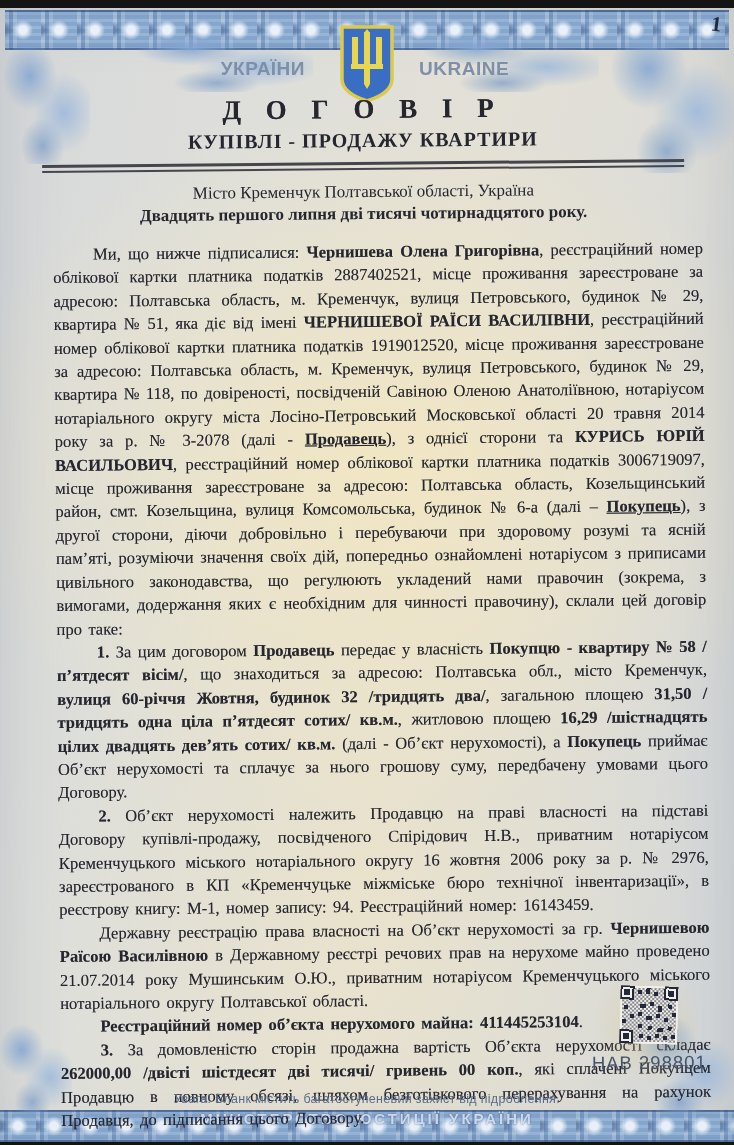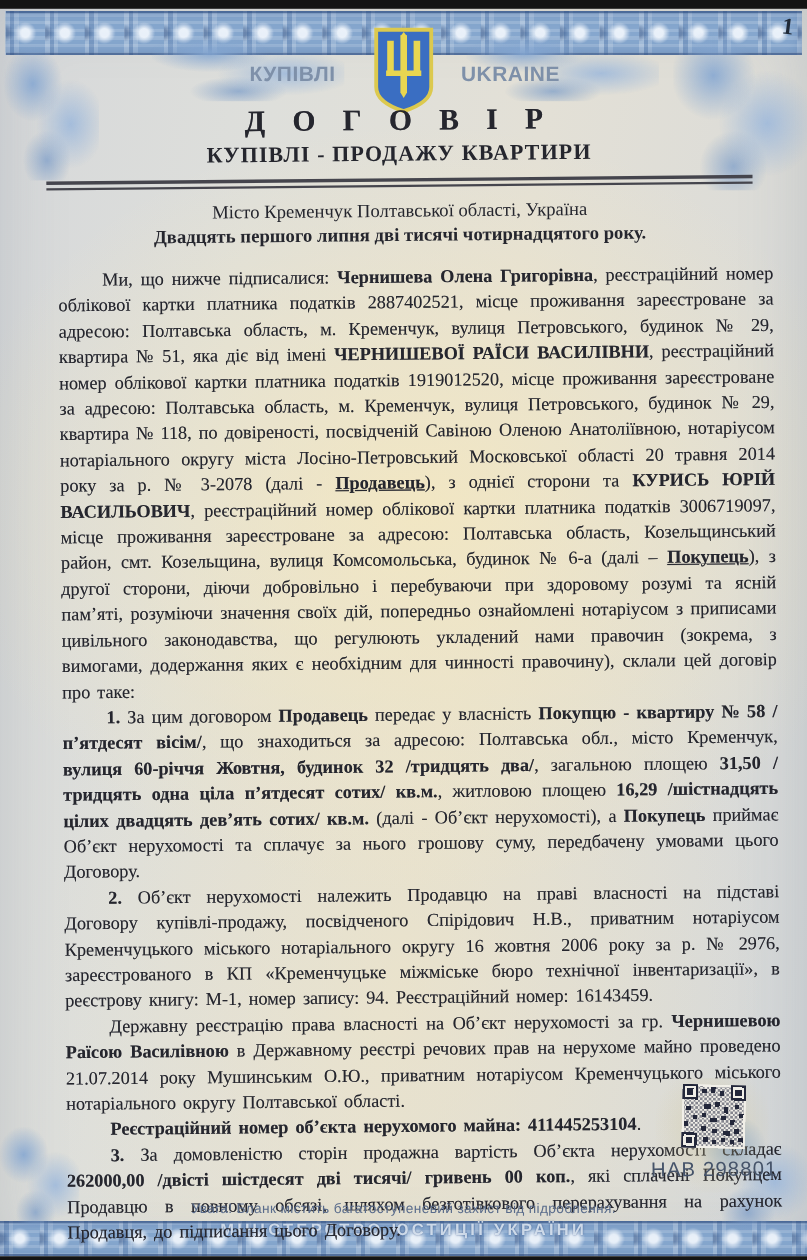--- a/index.html
+++ b/index.html
@@ -112,21 +112,21 @@
     <g fill="#e8d650">
       <path d="M25,8 h6 v36 h-6 z"></path>
       <path d="M13,13 h6 v28 h-6 z"></path>
       <path d="M37,13 h6 v28 h-6 z"></path>
       <path d="M12,40 h32 v5 h-32 z"></path>
       <path d="M25,45 h6 v15 l-3,5 l-3,-5 z"></path>
       <path d="M28,5 l3,4 h-6 z"></path>
     </g>
   </svg>
 
-  <span class="country left">КУПІВЛІ</span>
+  <span class="country left">УКРАЇНИ</span>
   <span class="country right">UKRAINE</span>
 
   <div class="page-num">1</div>
 
   <div class="content">
     <div class="hdr">
       <div class="title">Д О Г О В І Р</div>
       <div class="subtitle">КУПІВЛІ - ПРОДАЖУ КВАРТИРИ</div>
       <div class="rule"></div>
       <div class="place">Місто Кременчук Полтавської області, Україна</div>

